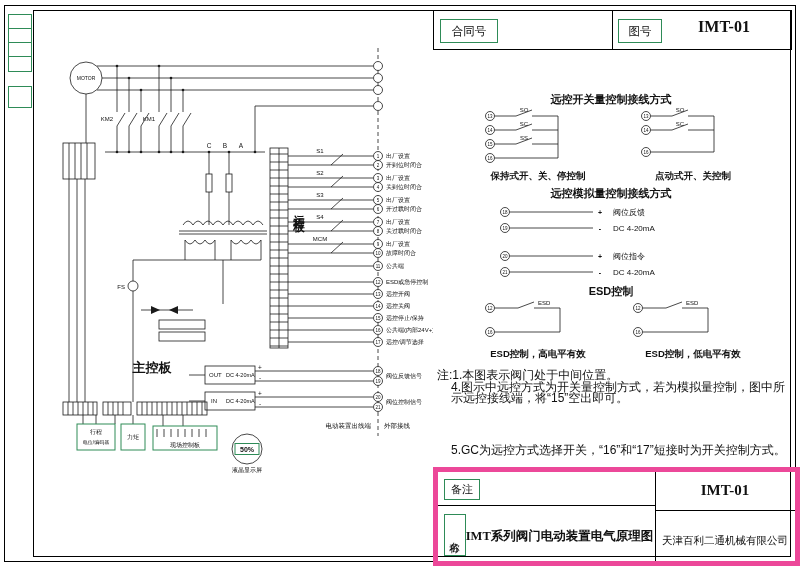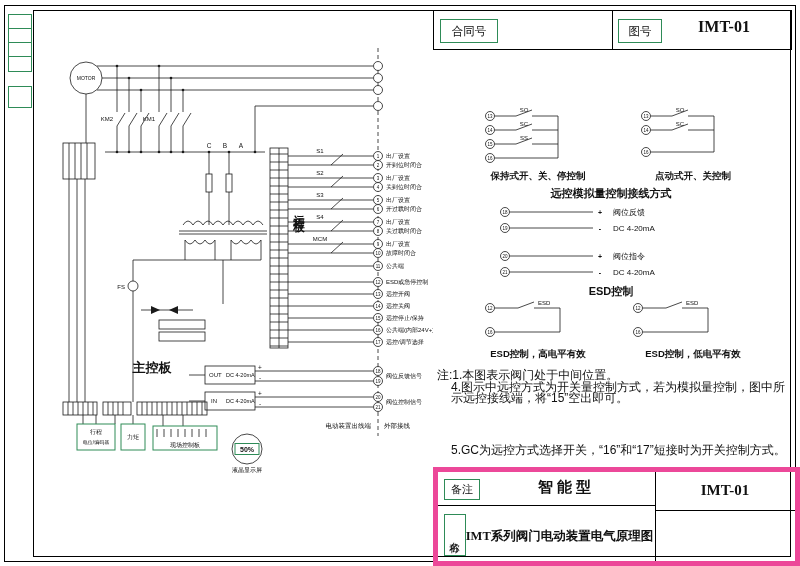--- a/index.html
+++ b/index.html
@@ -294,20 +294,21 @@
 
   <div class="abs" style="left:433px;top:10px;width:357px;height:38px;border:1px solid #000;">
     <div class="abs box-green" style="left:6px;top:8px;width:56px;height:22px;font-size:11.5px;">合同号</div>
     <div class="abs" style="left:178px;top:0;height:38px;border-left:1px solid #000;"></div>
     <div class="abs box-green" style="left:184px;top:8px;width:42px;height:22px;font-size:11.5px;">图号</div>
     <div class="abs center serif" style="left:230px;top:7px;width:120px;font-size:16px;font-weight:bold;">IMT-01</div>
   </div>
 
   <div class="abs" style="left:433px;top:48px;width:357px;height:419px;">
 
+    <div class="abs sec-title" style="left:18px;top:44px;width:320px;">远控开关量控制接线方式</div>
 
     <svg class="abs" style="left:47px;top:58px;" width="115" height="62">
       <path class="wire" d="M14.5,10H36 M52,10H78 M14.5,24H36 M52,24H78 M14.5,38H36 M52,38H78 M14.5,52H78 M78,10V52"></path>
       <path class="wire" d="M36,10L52,4 M36,24L52,18 M36,38L52,32"></path>
       <g>
           <circle class="term" cx="10" cy="10" r="4.5"></circle>
           <text class="t45 mid" x="10" y="12">13</text>
         </g>
       <g>
           <circle class="term" cx="10" cy="24" r="4.5"></circle>
@@ -417,22 +418,22 @@
       <div class="note-line" style="padding-left:14px;margin-top:40px;">5.GC为远控方式选择开关，“16”和“17”短接时为开关控制方式。</div>
     </div>
   </div>
 
   <div class="abs" style="left:433px;top:467px;width:357px;height:89px;border:5px solid #ec4899;">
     <div class="abs" style="left:217px;top:0;height:89px;border-left:1px solid #000;"></div>
     <div class="abs" style="left:0;top:33px;width:217px;border-top:1px solid #000;"></div>
     <div class="abs" style="left:217px;top:38px;width:140px;border-top:1px solid #000;"></div>
 
     <div class="abs box-green" style="left:6px;top:7px;width:34px;height:19px;font-size:11px;">备注</div>
-    <div class="abs center" style="left:40px;top:6px;width:177px;font-size:15px;font-weight:bold;letter-spacing:4px;">智能型</div>
 
     <div class="abs box-green" style="left:6px;top:42px;width:20px;height:40px;">
       <span class="vert" style="font-size:10.5px;letter-spacing:2px;">名称</span>
     </div>
     <div class="abs center serif" style="left:26px;top:56px;width:191px;font-size:12.5px;font-weight:bold;">IMT系列阀门电动装置电气原理图</div>
 
     <div class="abs center serif" style="left:217px;top:10px;width:140px;font-size:15px;font-weight:bold;">IMT-01</div>
+    <div class="abs center" style="left:217px;top:62px;width:140px;font-size:10.5px;">天津百利二通机械有限公司</div>
   </div>
 </div>
 
 </body></html>

